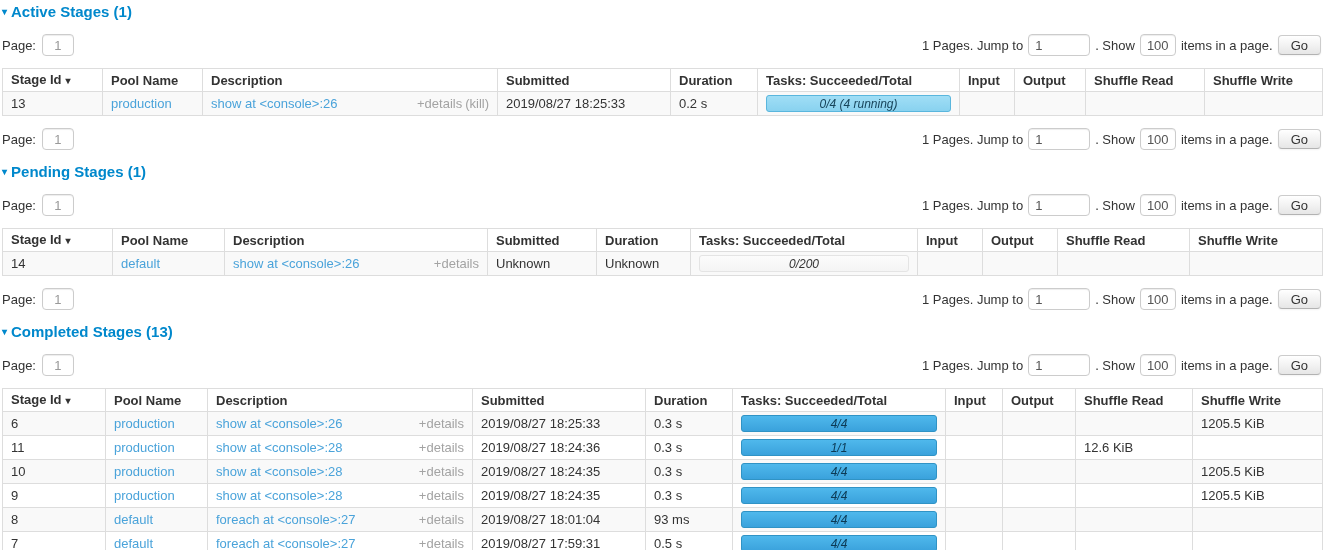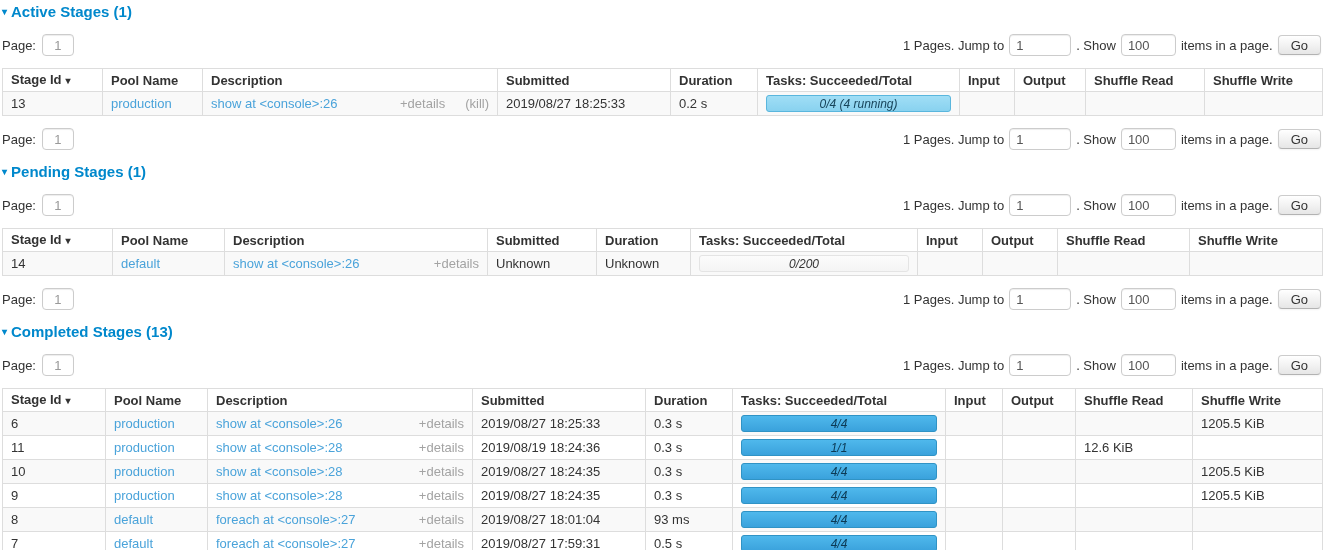--- a/index.html
+++ b/index.html
@@ -39,21 +39,21 @@
     border: 1px solid #ccc;
     border-radius: 4px;
     box-shadow: inset 0 1px 1px rgba(0,0,0,0.075);
     font-family: "Liberation Sans", sans-serif;
     font-size: 13px;
     color: #555;
     padding: 1px 6px;
   }
   input.page-input { width: 32px; text-align: center; color: #999; }
   input.jump-input { width: 62px; }
-  input.show-input { width: 55px; }
+  input.show-input { width: 36px; }
   button.go-btn {
     height: 20px;
     padding: 2px 12px;
     border: 1px solid #ccc;
     border-bottom-color: #b3b3b3;
     border-radius: 4px;
     background: linear-gradient(#ffffff, #e6e6e6);
     color: #333;
     font-family: "Liberation Sans", sans-serif;
     font-size: 13px;
@@ -74,21 +74,21 @@
     line-height: 15px;
     font-size: 13px;
     overflow: hidden;
     white-space: nowrap;
   }
   table.stages th { font-weight: bold; color: #333; background: #fff; }
   tr.striped td { background: #f9f9f9; padding-left: 8px; }
   a.cell-link { color: #4aa3da; text-decoration: none; cursor: pointer; }
   .desc-wrap { display: flex; align-items: center; width: 100%; }
   .desc-details { margin-left: auto; color: #a3a3a3; cursor: pointer; }
-  .desc-kill { margin-left: 20px; color: #a3a3a3; cursor: pointer; }
+  .desc-kill { margin-left: 3px; color: #a3a3a3; cursor: pointer; }
   td.tasks-cell { padding: 2px 3px; font-style: italic; }
   .taskbar {
     height: 17px;
     line-height: 16px;
     border-radius: 3px;
     text-align: center;
     font-size: 12px;
     width: 100%;
   }
   .bar-done {
@@ -338,21 +338,21 @@
           </tr>
           <tr class="">
             <td>11</td>
             <td><a class="cell-link">production</a></td>
             <td>
               <div class="desc-wrap">
                 <a class="cell-link">show at &lt;console&gt;:28</a>
                 <span class="desc-details">+details</span>
               </div>
             </td>
-            <td>2019/08/19 18:24:36</td>
+            <td>2019/08/27 18:24:36</td>
             <td>0.3 s</td>
             <td class="tasks-cell">
               <div class="taskbar bar-done">1/1</div>
             </td>
             <td></td>
             <td></td>
             <td>12.6 KiB</td>
             <td></td>
           </tr>
           <tr class="striped">

